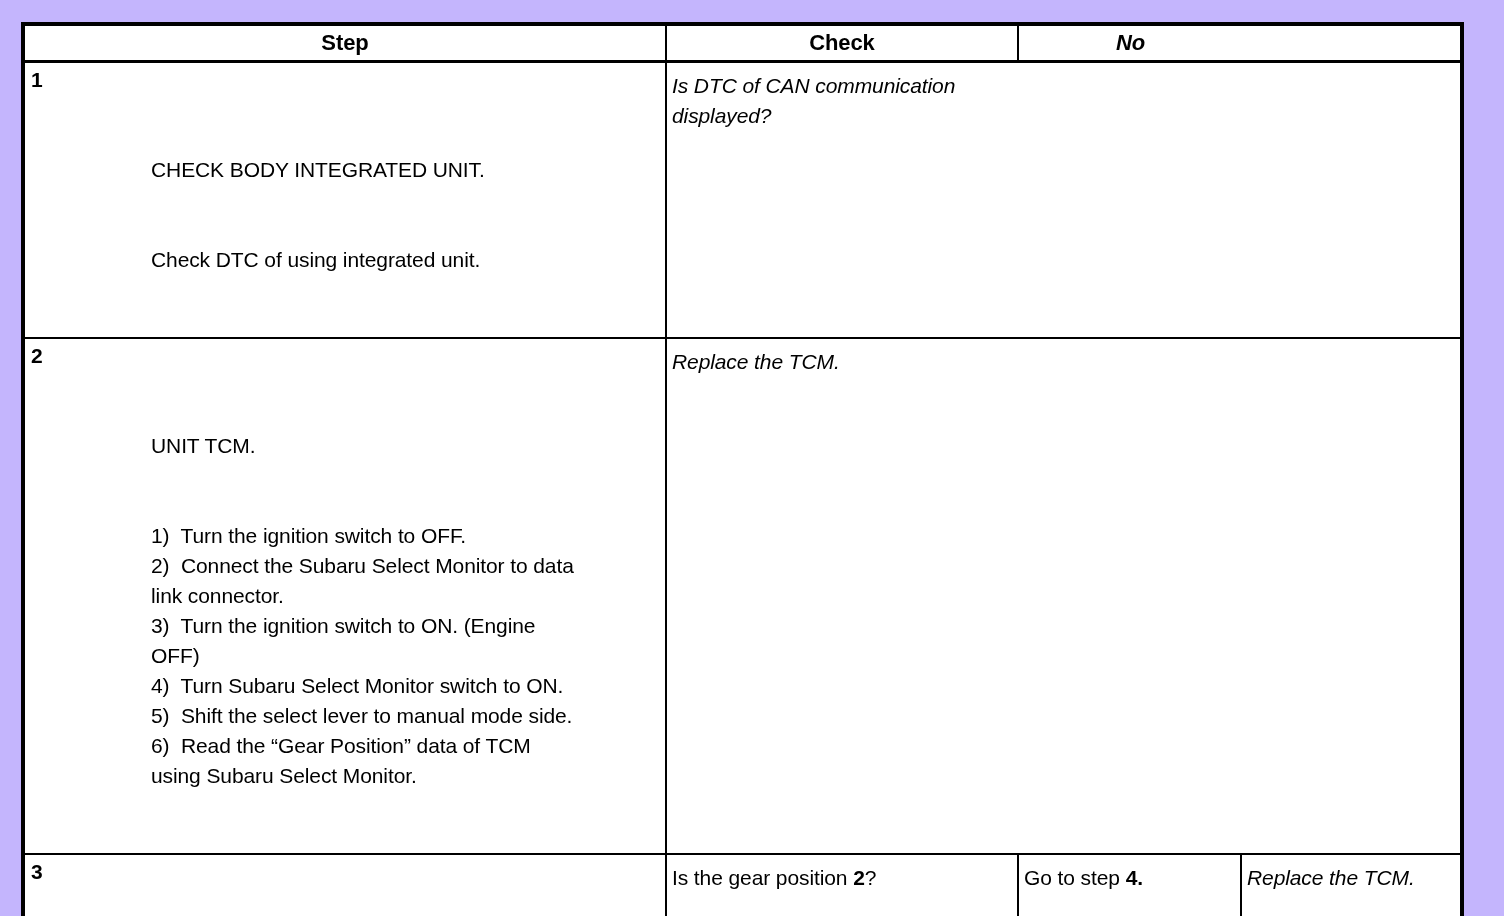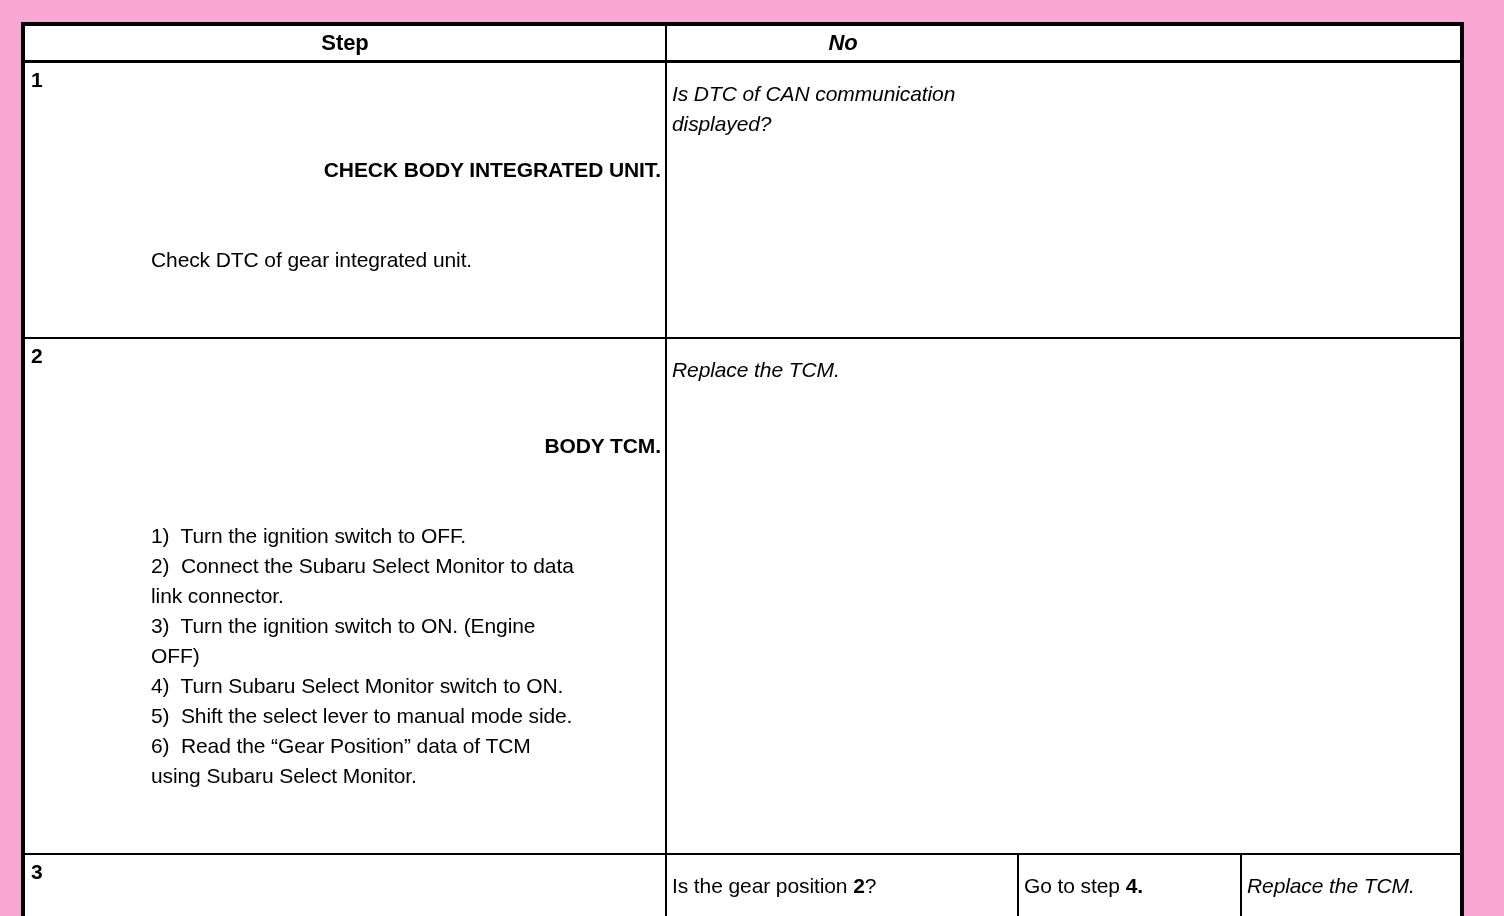--- a/index.html
+++ b/index.html
@@ -9,21 +9,21 @@
     width: 1504px;
     height: 916px;
     font-family: "Liberation Sans", sans-serif;
     color: #000000;
     -webkit-font-smoothing: none;
   }
   .page {
     position: relative;
     width: 1504px;
     height: 916px;
-    background: #f9a8d4;
+    background: #c4b5fd;
     overflow: hidden;
   }
   .diag-table {
     position: absolute;
     left: 21px;
     top: 22px;
     width: 1443px;
     box-sizing: border-box;
     border: 4px solid #000000;
     background: #ffffff;
@@ -33,21 +33,21 @@
     grid-template-columns: 642px 352px 223px 212px;
     border-top: 2px solid #000000;
   }
   .trow.thead {
     border-top: none;
     border-bottom: 1px solid #000000;
   }
   .cell {
     box-sizing: border-box;
     border-right: 2px solid #000000;
-    padding: 16px 5px 3px 5px;
+    padding: 8px 5px 3px 5px;
     font-size: 21px;
     line-height: 30px;
     letter-spacing: -0.1px;
     white-space: pre-wrap;
     overflow: hidden;
   }
   .cell:last-child { border-right: none; font-style: italic; }
   .thead .cell {
     font-weight: bold;
     font-size: 22px;
@@ -62,47 +62,48 @@
   .cell-step {
     position: relative;
     padding: 2px 4px 2px 126px;
   }
   .step-num {
     position: absolute;
     left: 6px;
     top: 2px;
     font-weight: bold;
   }
-  .step-title { font-weight: bold; text-align: right; }
+  .step-title { font-weight: normal; }
   .b { font-weight: bold; }
 </style>
 </head>
 <body>
 
 <div class="page">
   <div class="diag-table">
     <div class="trow thead">
       <div class="cell">Step</div>
+      <div class="cell">Check</div>
       <div class="cell">No</div>
     </div>
     <div id="table-body">
   <div class="trow" style="min-height: 96px;">
     <div class="cell cell-step">
       <span class="step-num">1</span>
       <div class="step-title">CHECK BODY INTEGRATED UNIT.</div>
-      <div class="step-body"><span>Check DTC of gear integrated unit.</span></div>
+      <div class="step-body"><span>Check DTC of using integrated unit.</span></div>
     </div>
     <div class="cell"><span>Is DTC of CAN communication
 displayed?</span></div>
   </div>
 
   <div class="trow" style="min-height: 310px;">
     <div class="cell cell-step">
       <span class="step-num">2</span>
-      <div class="step-title">BODY TCM.</div>
+      <div class="step-title">UNIT TCM.</div>
       <div class="step-body"><span>1)  Turn the ignition switch to OFF.
 2)  Connect the Subaru Select Monitor to data
 link connector.
 3)  Turn the ignition switch to ON. (Engine
 OFF)
 4)  Turn Subaru Select Monitor switch to ON.
 5)  Shift the select lever to manual mode side.
 6)  Read the “Gear Position” data of TCM
 using Subaru Select Monitor.</span></div>
     </div>

